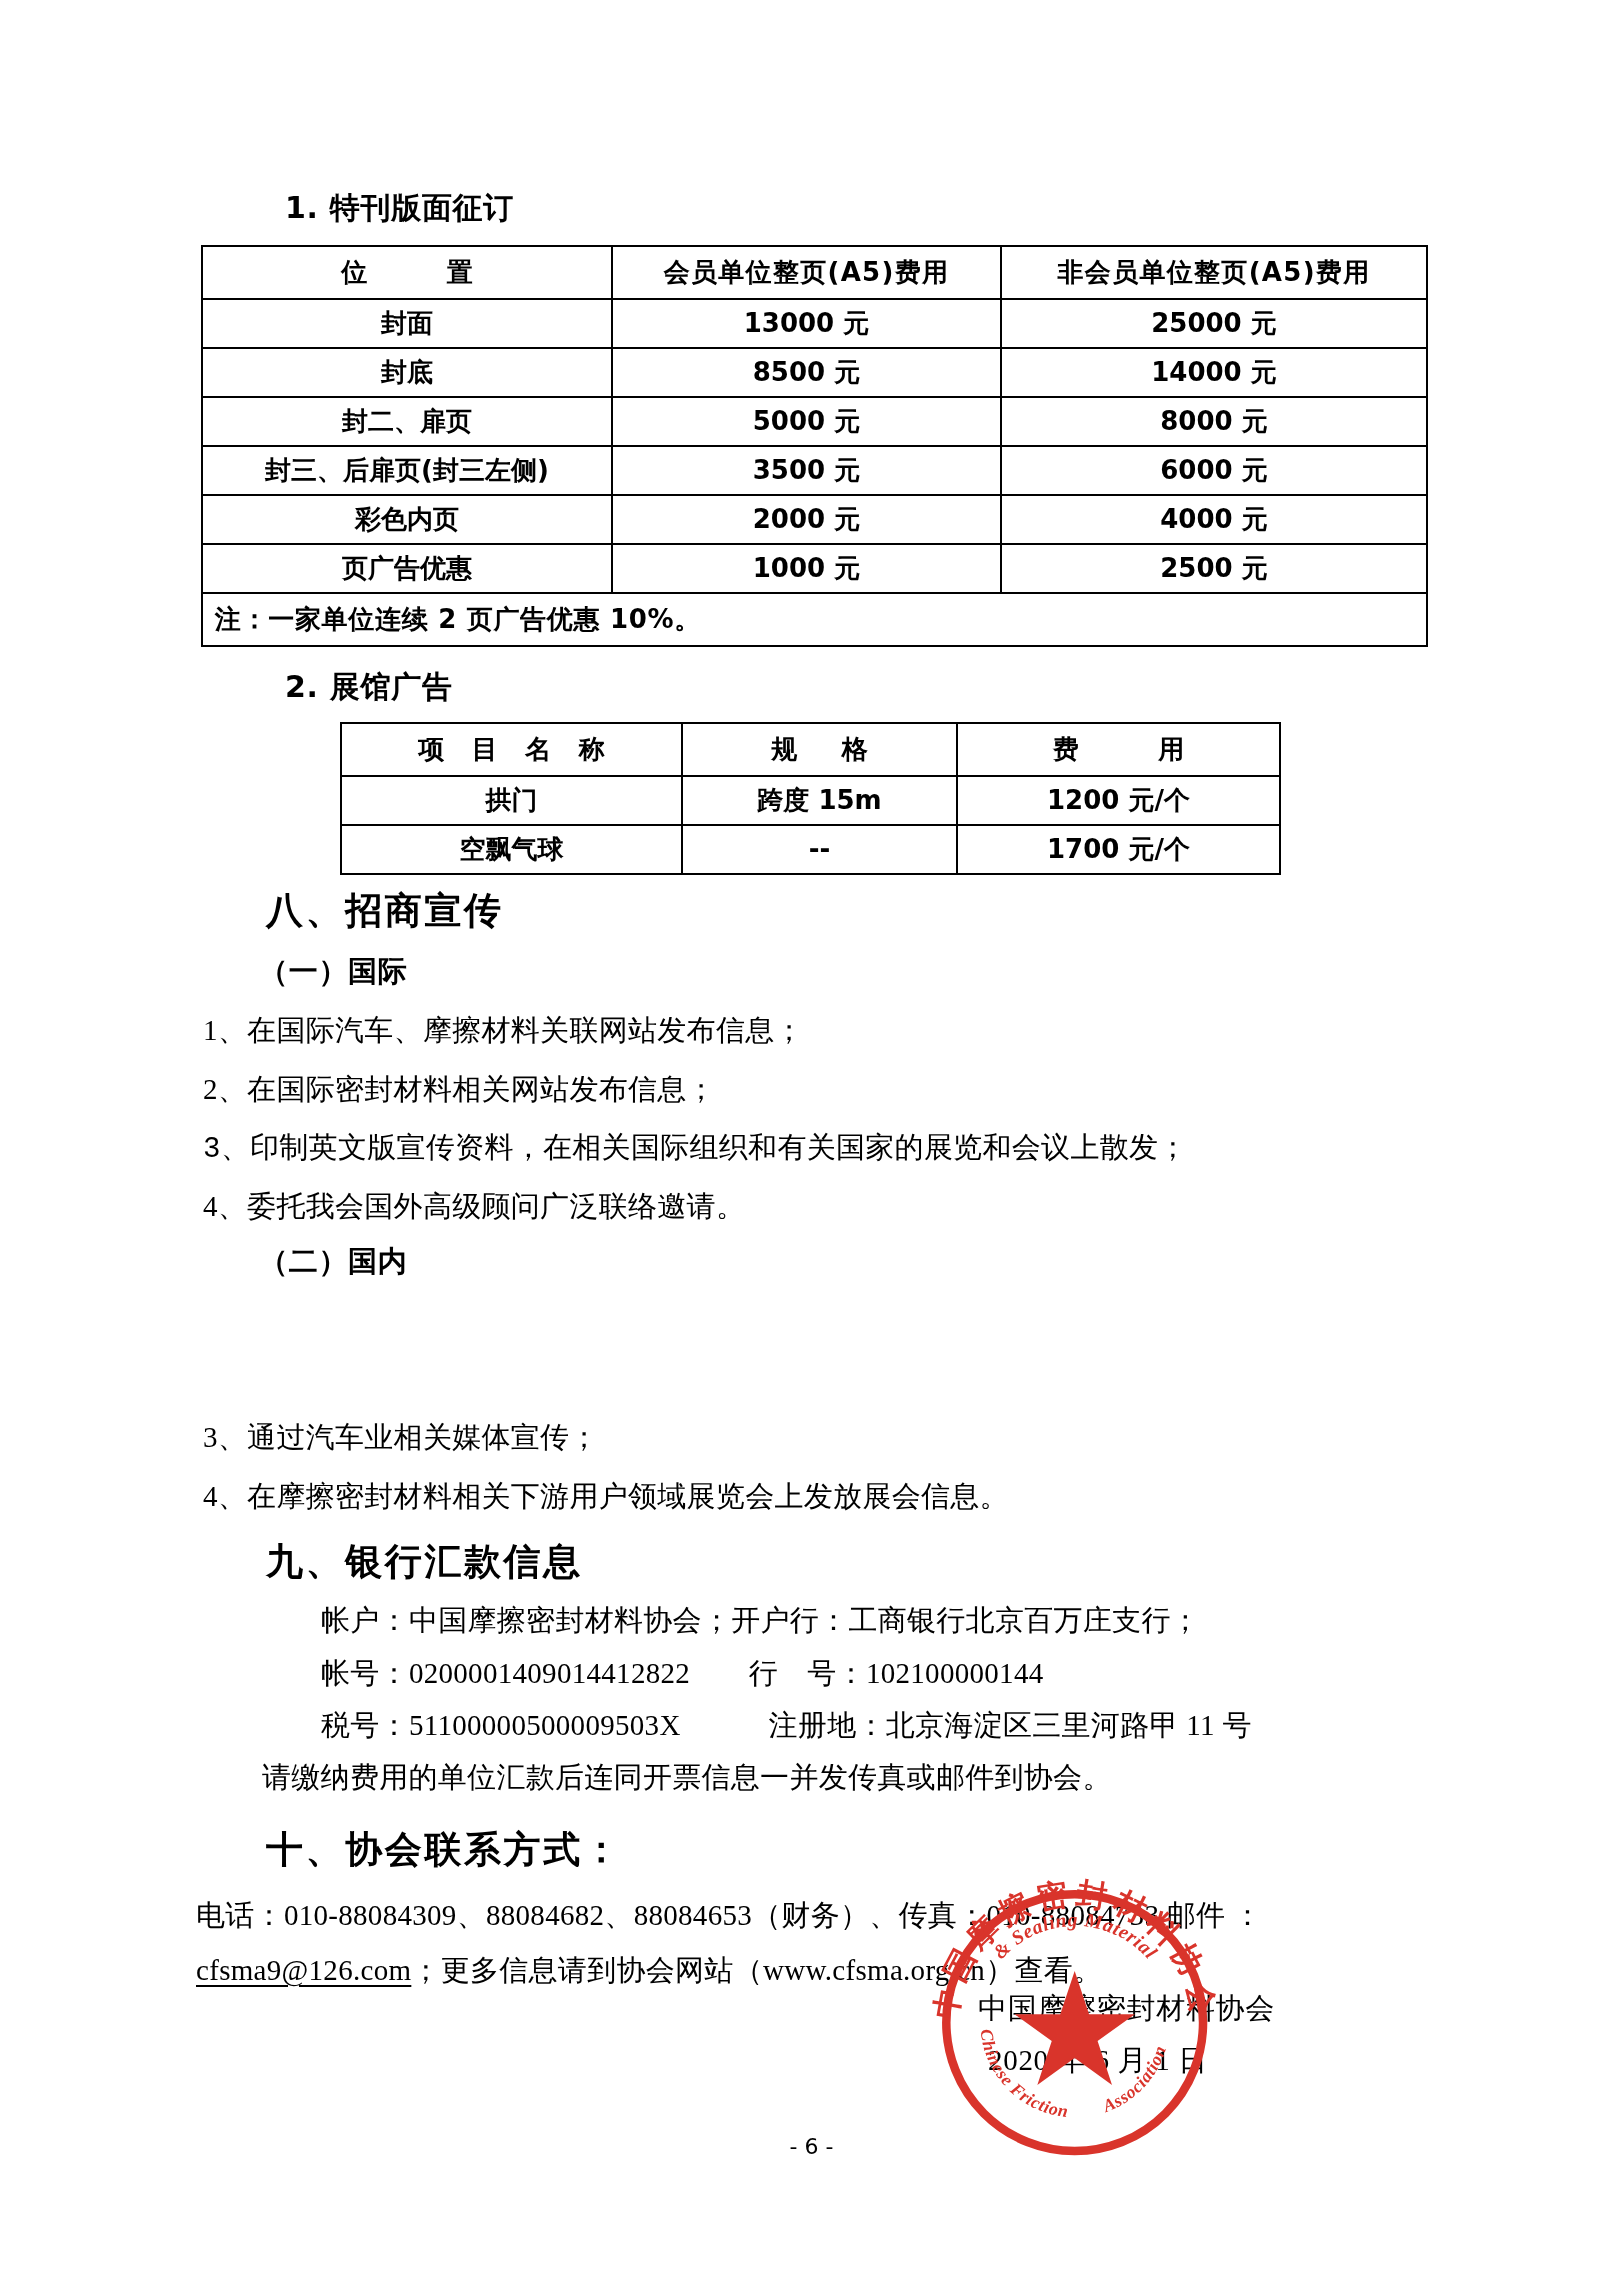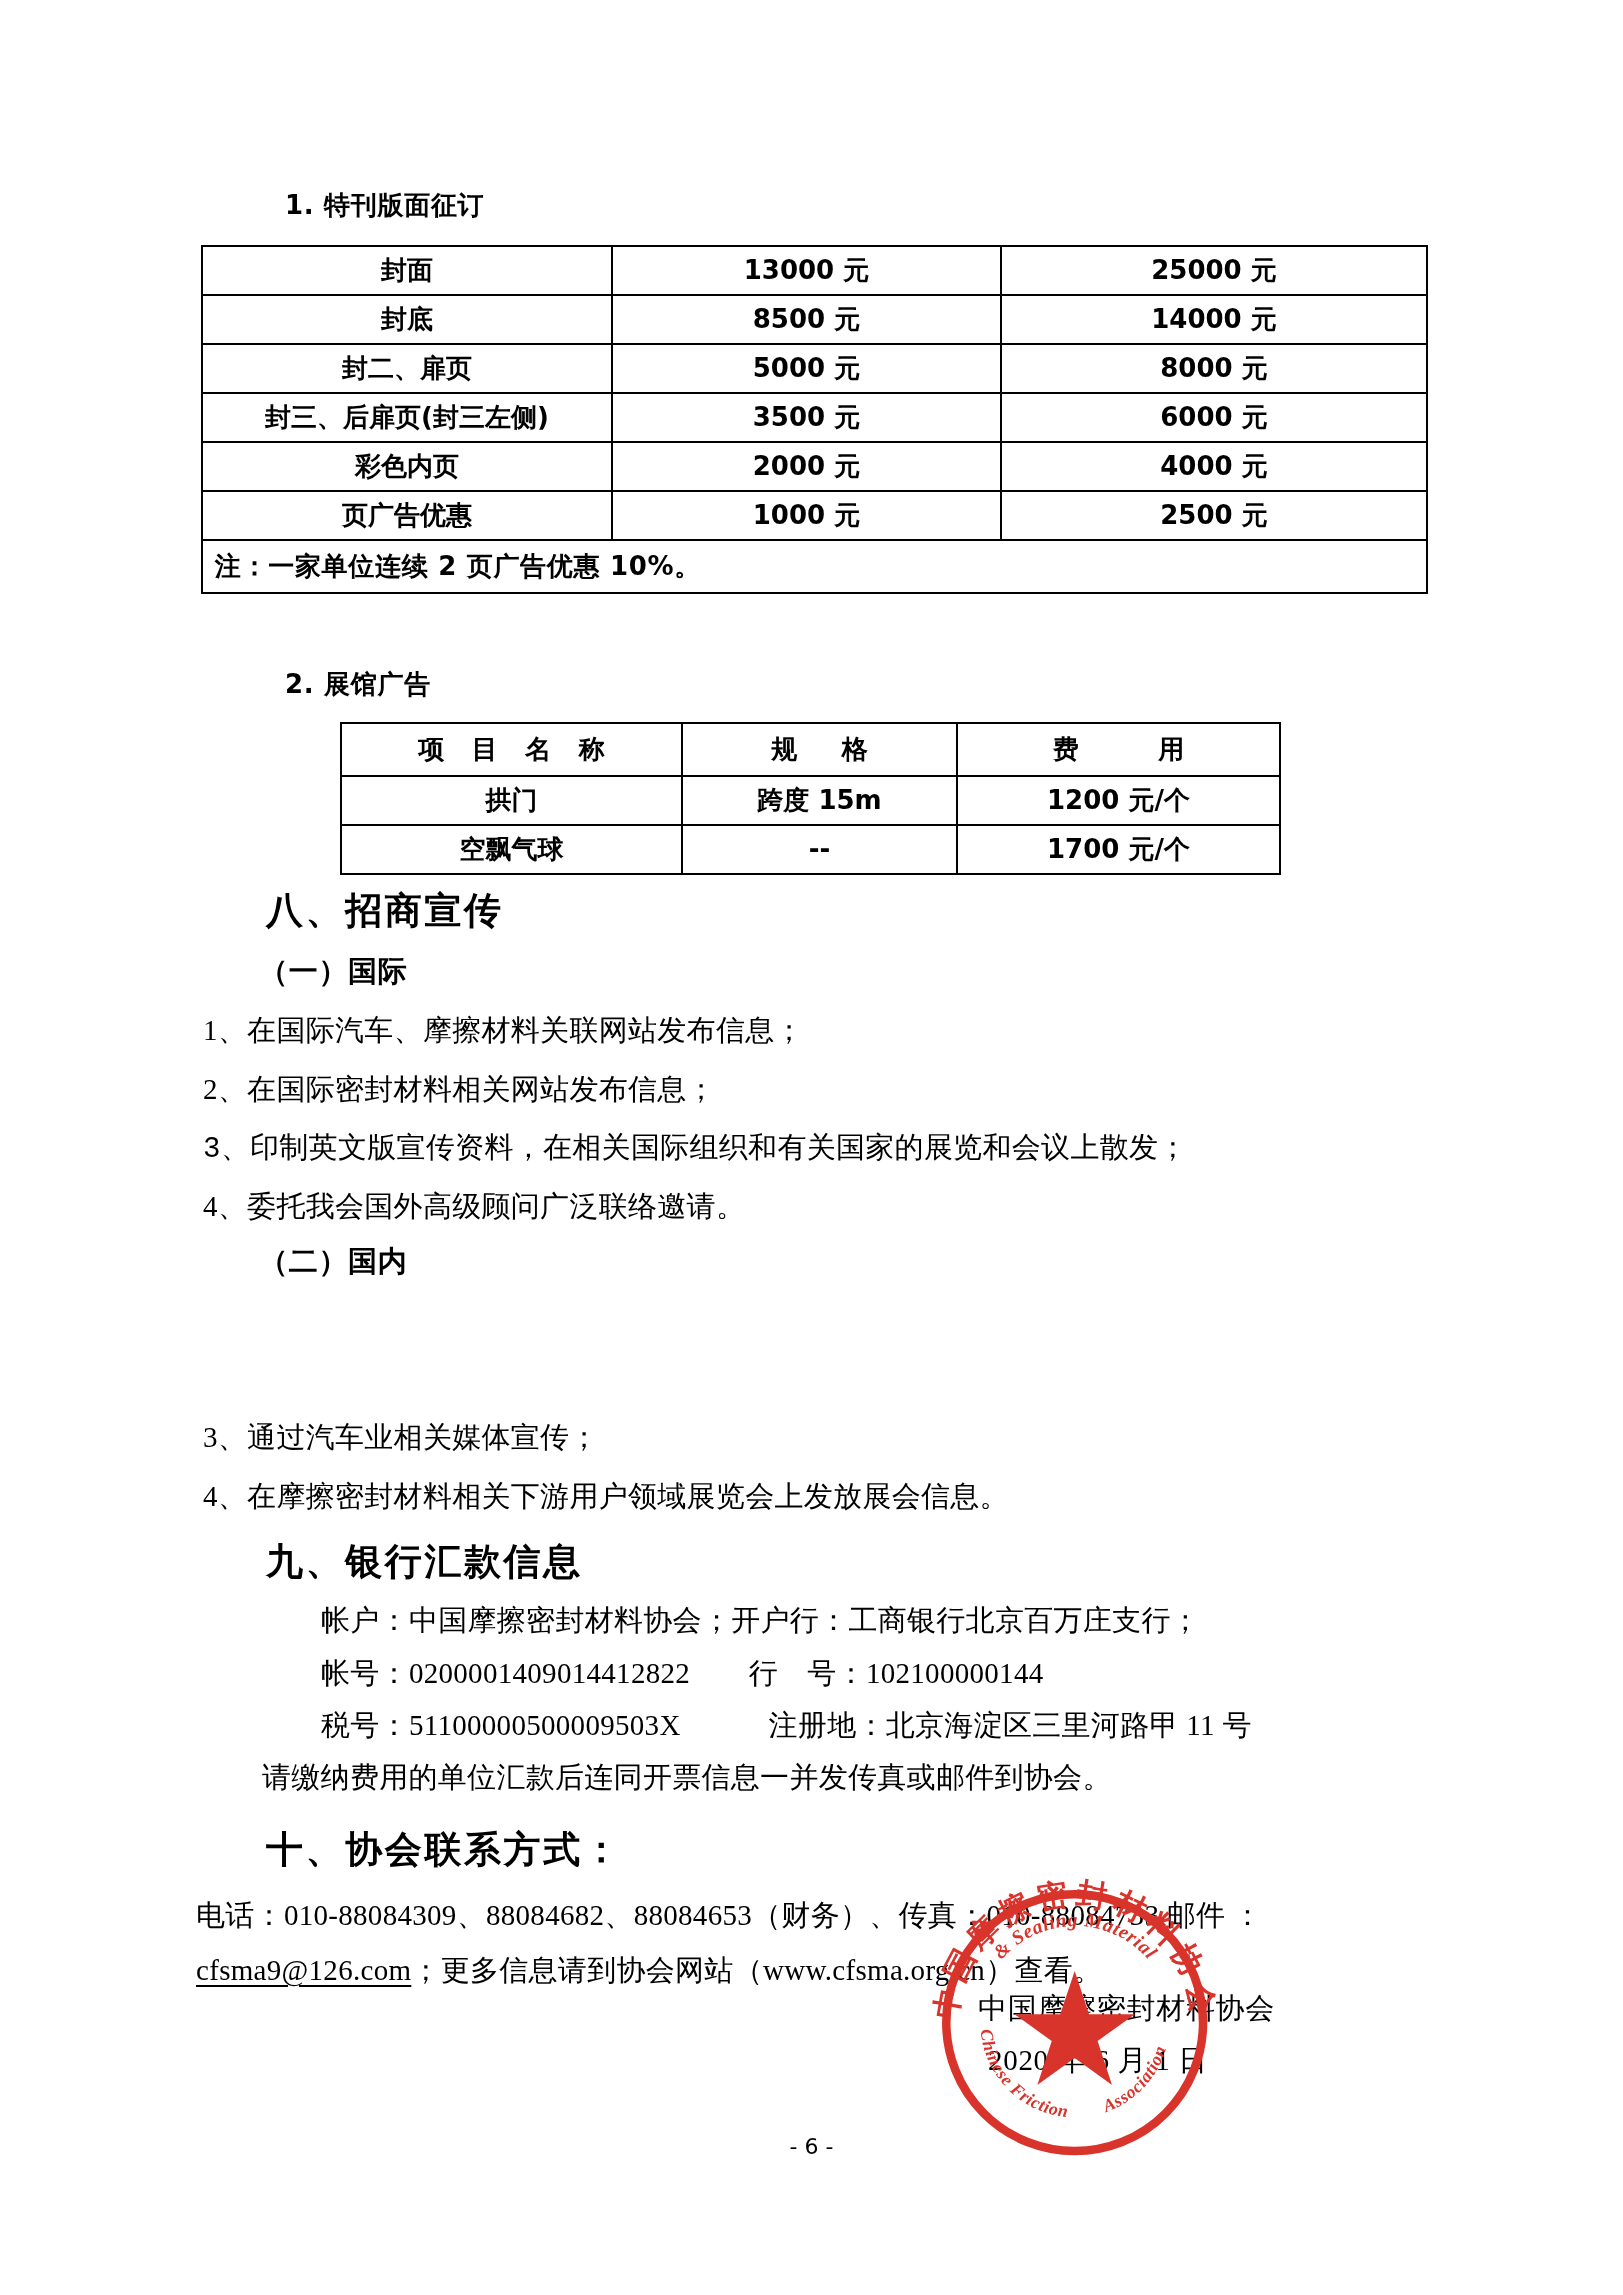--- a/index.html
+++ b/index.html
@@ -15,21 +15,21 @@
     font-family: "Liberation Serif", "DejaVu Serif", serif;
     color: #000000;
     overflow: hidden;
   }
 
   
   .sub-head {
     position: absolute;
     font-family: "DejaVu Sans", "Liberation Sans", sans-serif;
     font-weight: bold;
-    font-size: 26px;
+    font-size: 30px;
     letter-spacing: 0.7px;
     white-space: nowrap;
   }
   .section-head {
     position: absolute;
     font-family: "DejaVu Sans", "Liberation Sans", sans-serif;
     font-weight: bold;
     font-size: 37px;
     letter-spacing: 2.6px;
     white-space: nowrap;
@@ -150,20 +150,25 @@
   <div class="sub-head" style="left:285px; top:188px;">1. 特刊版面征订</div>
 
   <table class="doc-table" id="table-special">
     <colgroup>
         <col class="c1">
         <col class="c2">
         <col class="c3">
       </colgroup>
     <tbody>
       <tr>
+        <th class="hdr spaced">位　　置</th>
+        <th class="hdr">会员单位整页(A5)费用</th>
+        <th class="hdr">非会员单位整页(A5)费用</th>
+      </tr>
+      <tr>
         <td class="row-cell">封面</td>
         <td class="row-cell">13000 元</td>
         <td class="row-cell">25000 元</td>
       </tr>
       <tr>
         <td class="row-cell">封底</td>
         <td class="row-cell">8500 元</td>
         <td class="row-cell">14000 元</td>
       </tr>
       <tr>

